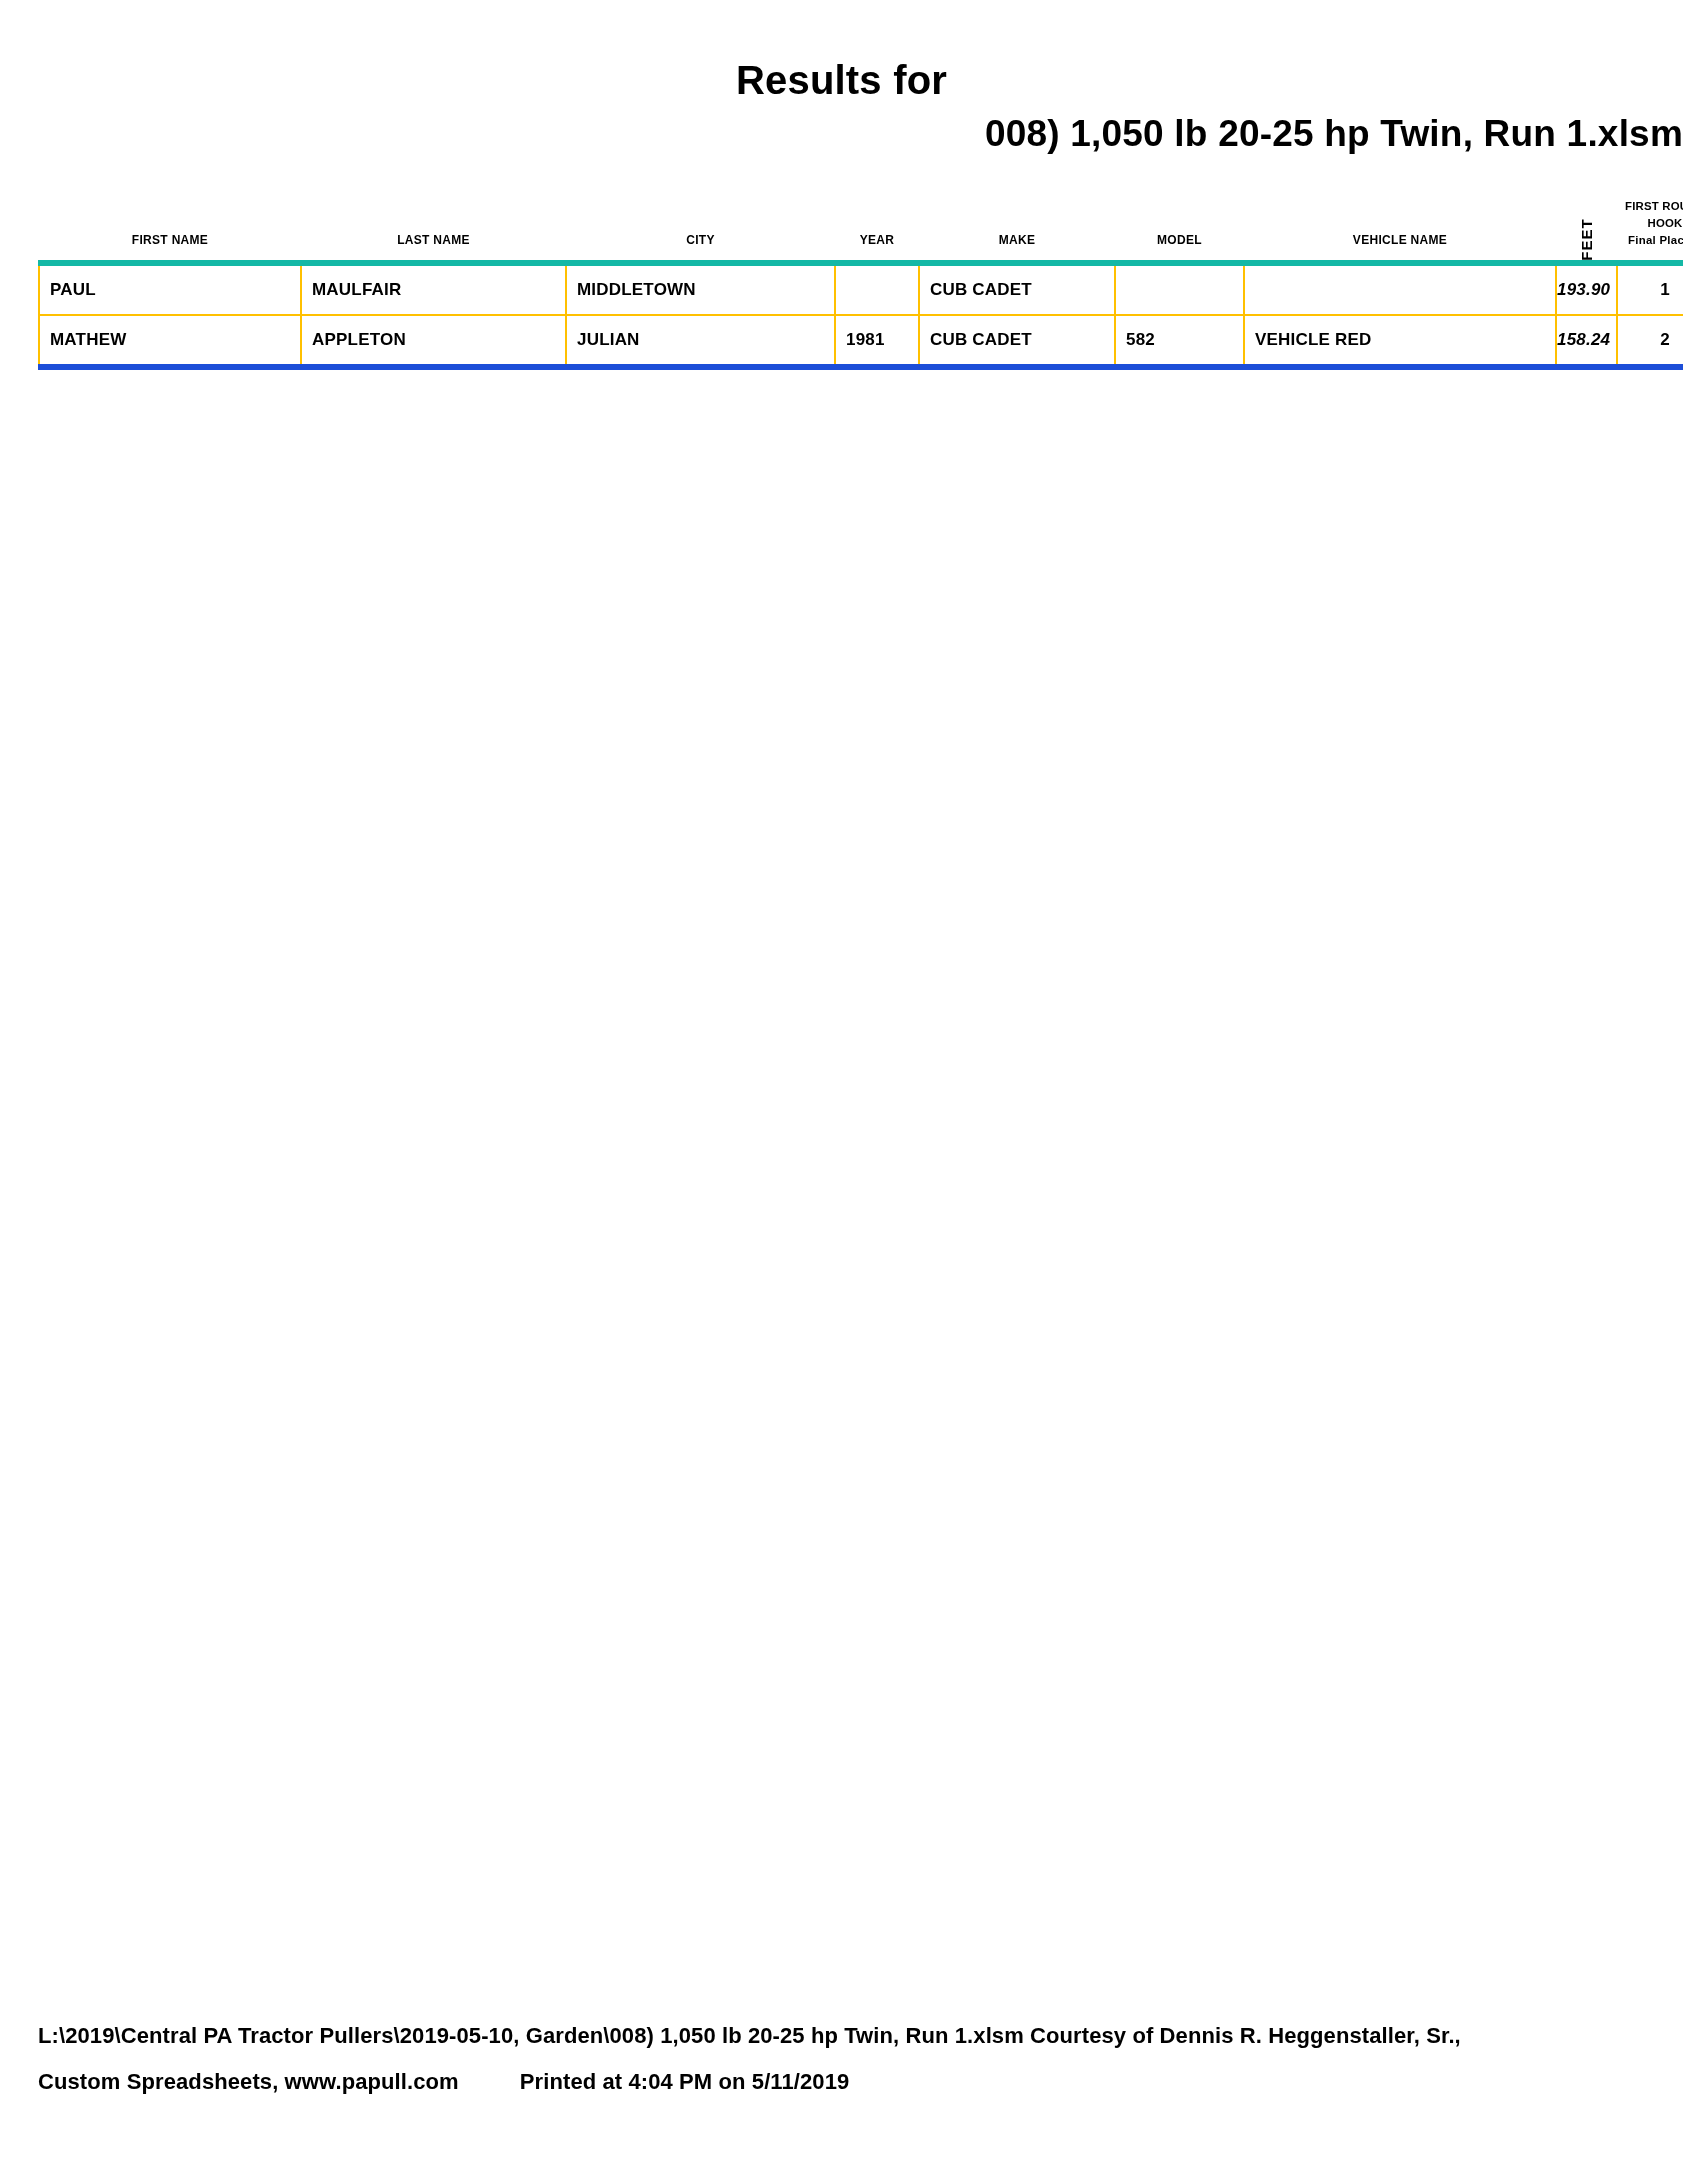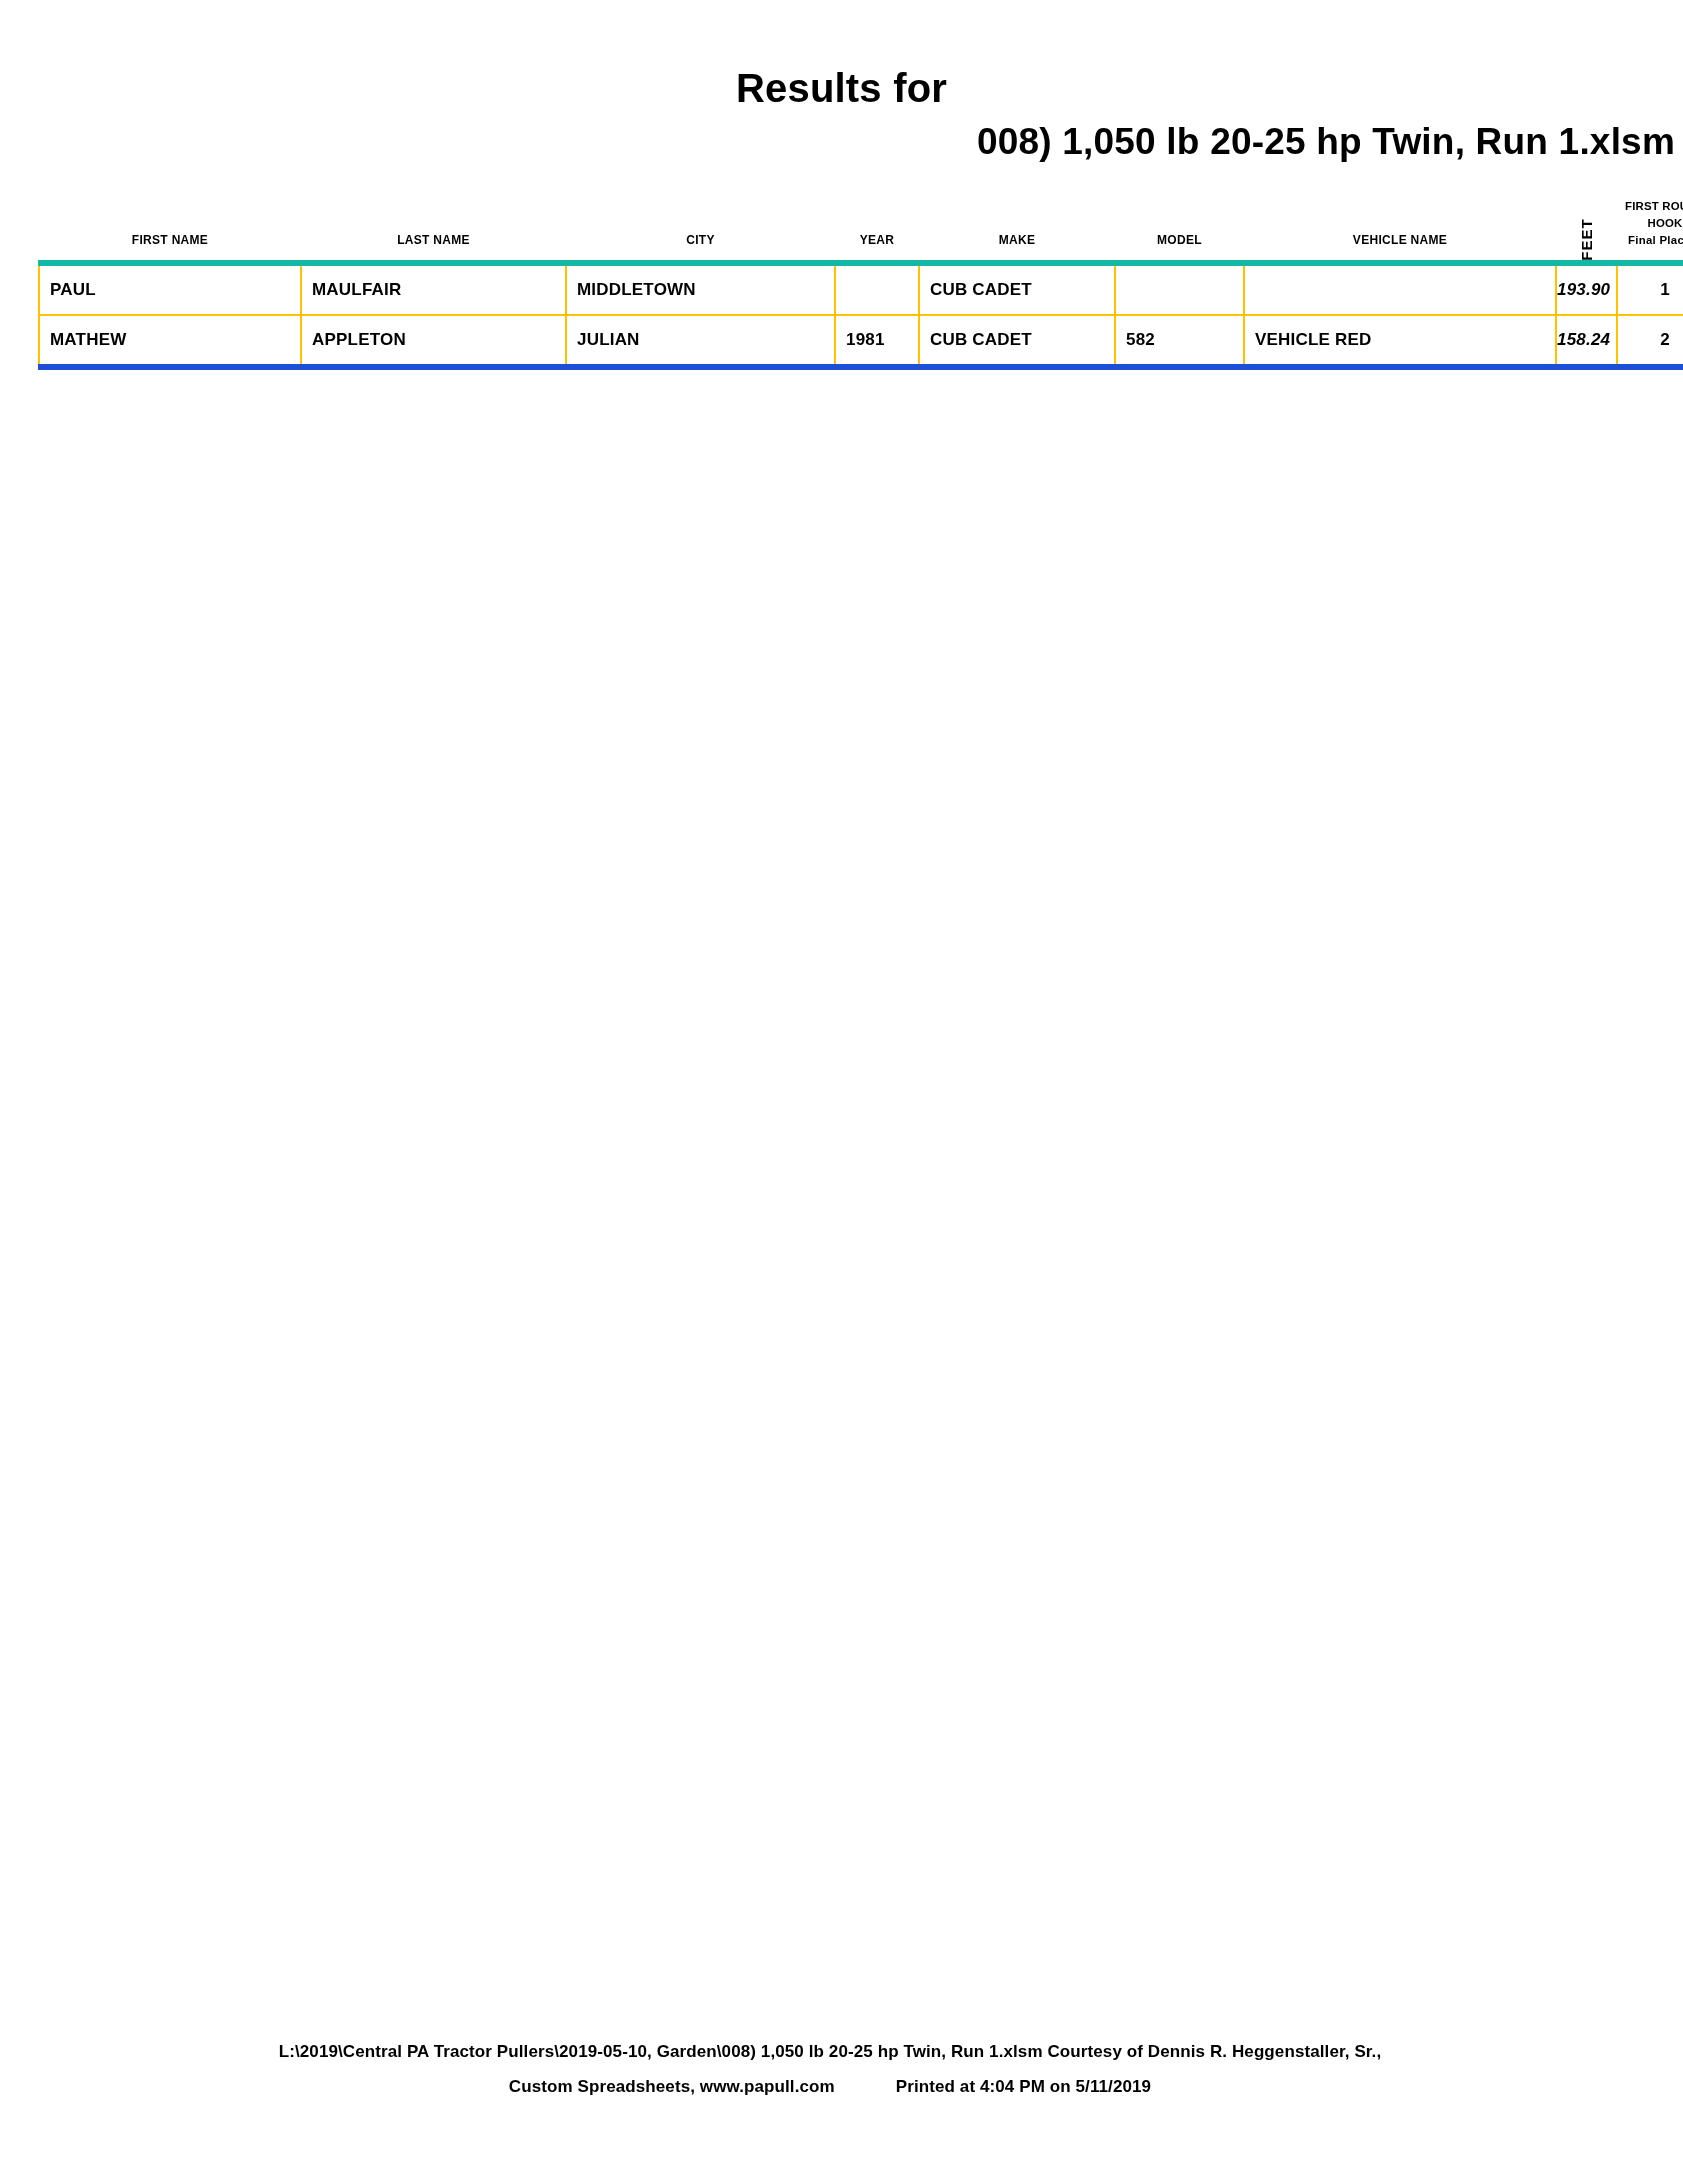--- a/index.html
+++ b/index.html
@@ -15,21 +15,21 @@
     color: #000000;
     -webkit-font-smoothing: antialiased;
   }
 
   .page {
     position: absolute;
     left: 0; top: 0;
     width: 1683px;
     height: 2178px;
     box-sizing: border-box;
-    padding: 8px;
+    padding: 0;
   }
 
   
   .title-block {
     text-align: center;
     padding-top: 57px;
   }
   .title-line1 {
     font-size: 40px;
     font-weight: bold;
@@ -130,25 +130,24 @@
   tbody tr:last-child td {
     border-bottom: 6px solid #1d4ed8;
   }
 
   
   .footer {
     position: absolute;
     left: 38px;
     bottom: 73px;
     width: 1584px;
-    font-size: 17px;
+    font-size: 22px;
     font-weight: bold;
     line-height: 2.1;
     letter-spacing: 0.1px;
-    text-align: center;
   }
   .footer .line2 .spacer {
     display: inline-block;
     width: 61px;
   }
 </style>
 </head>
 <body>
 
 <div class="page">

